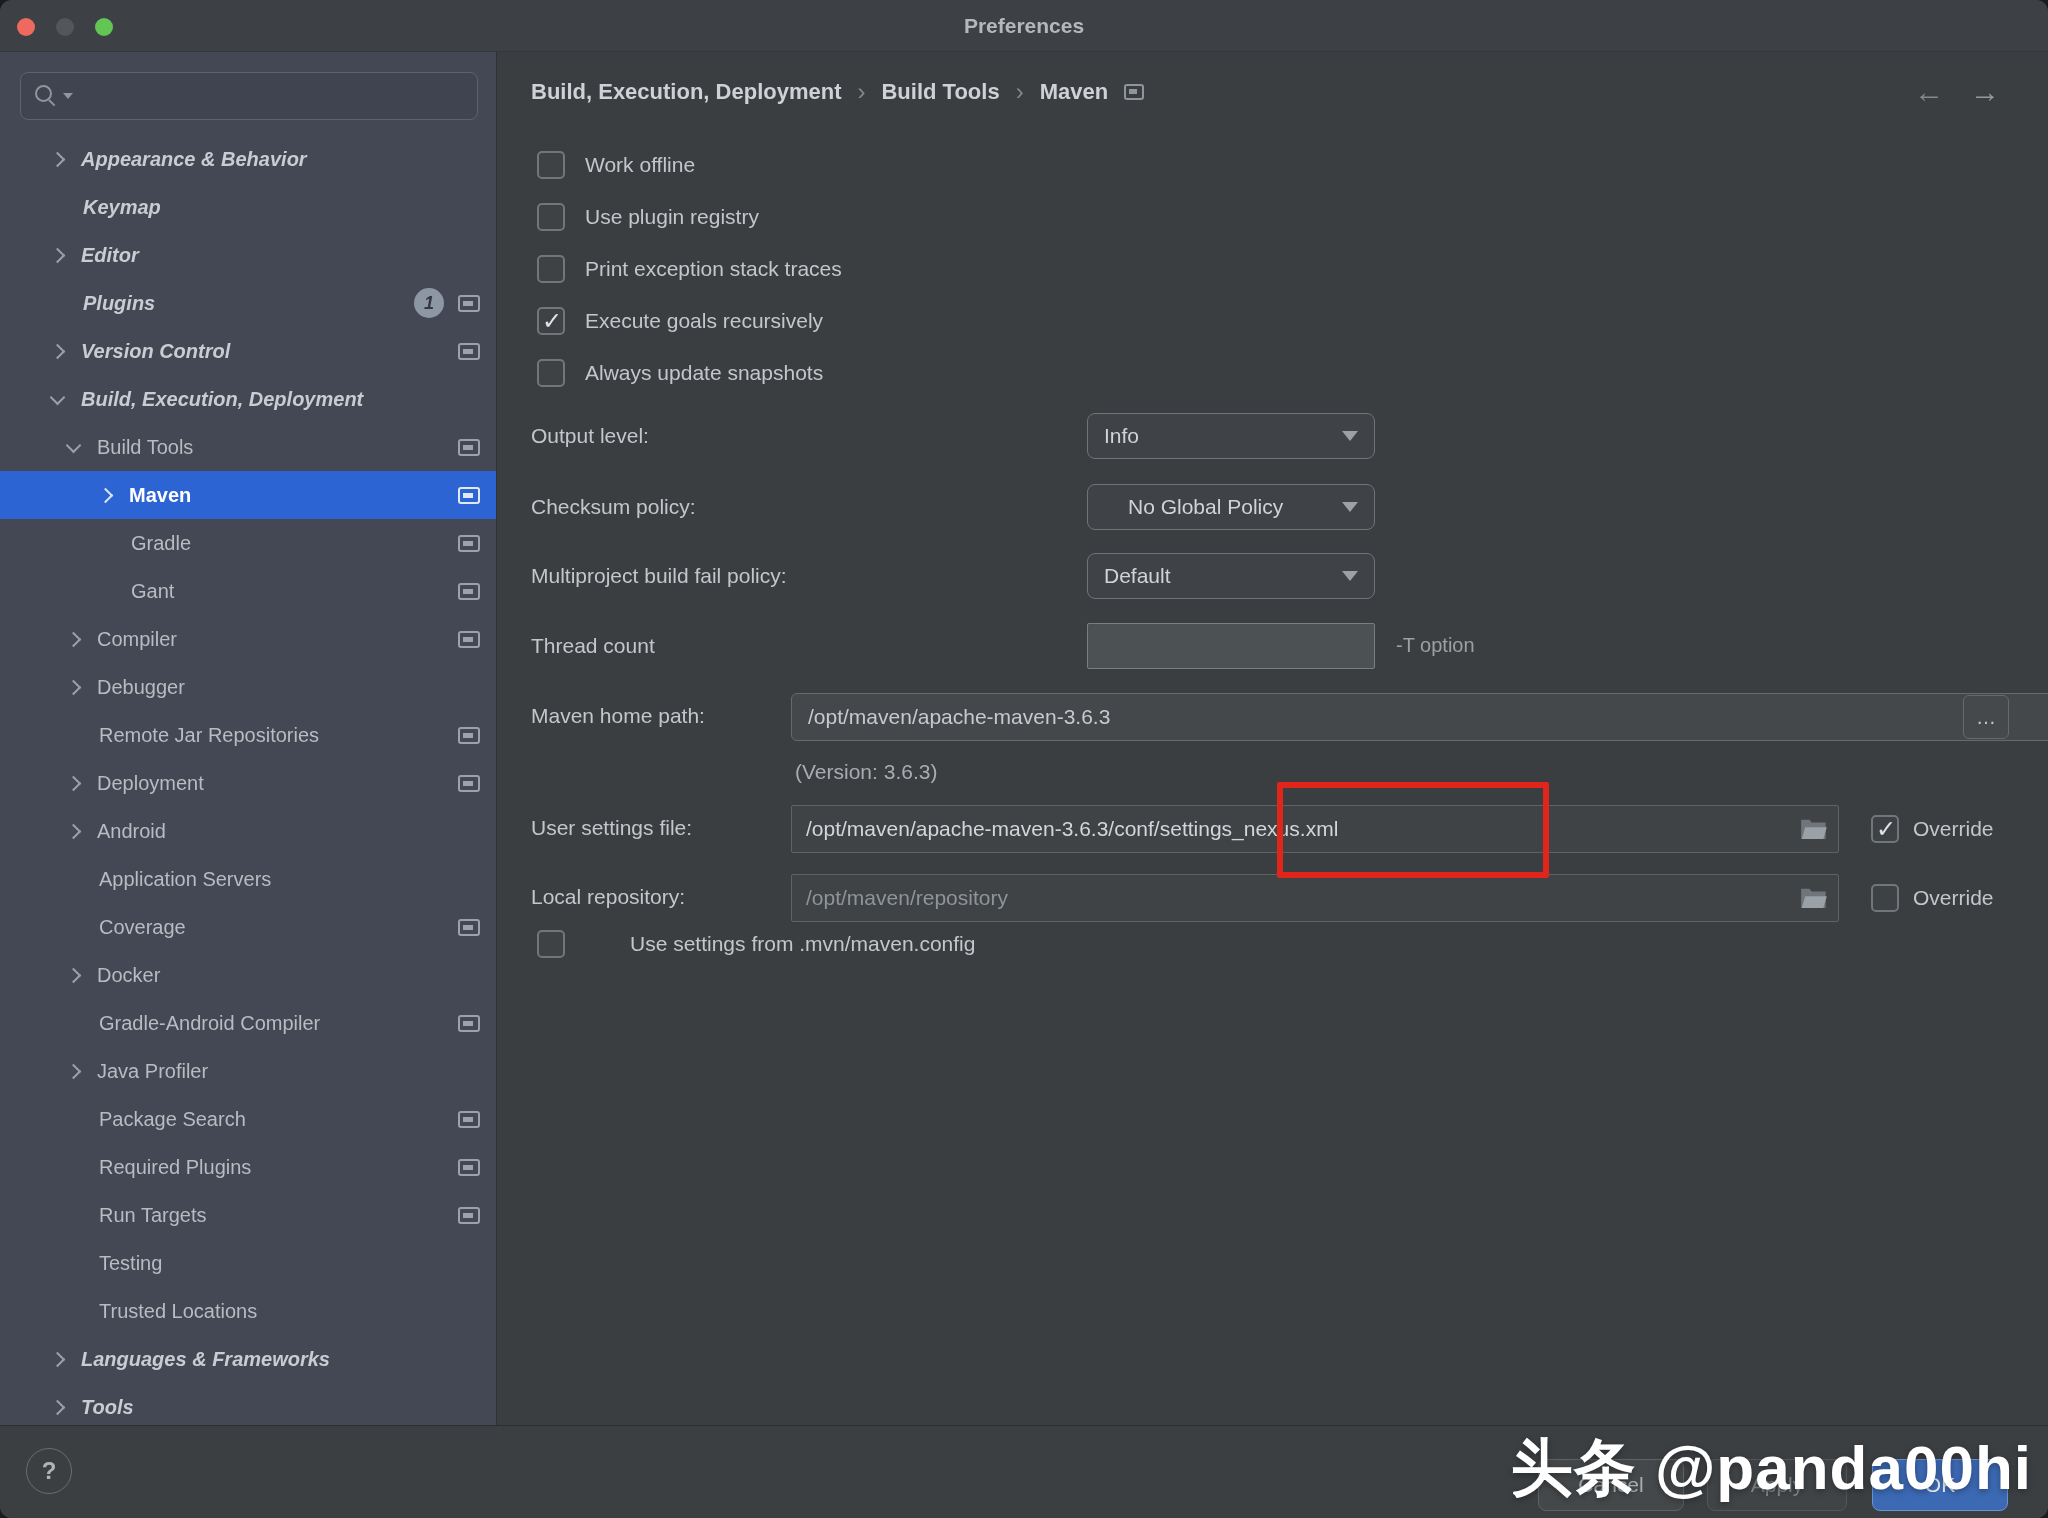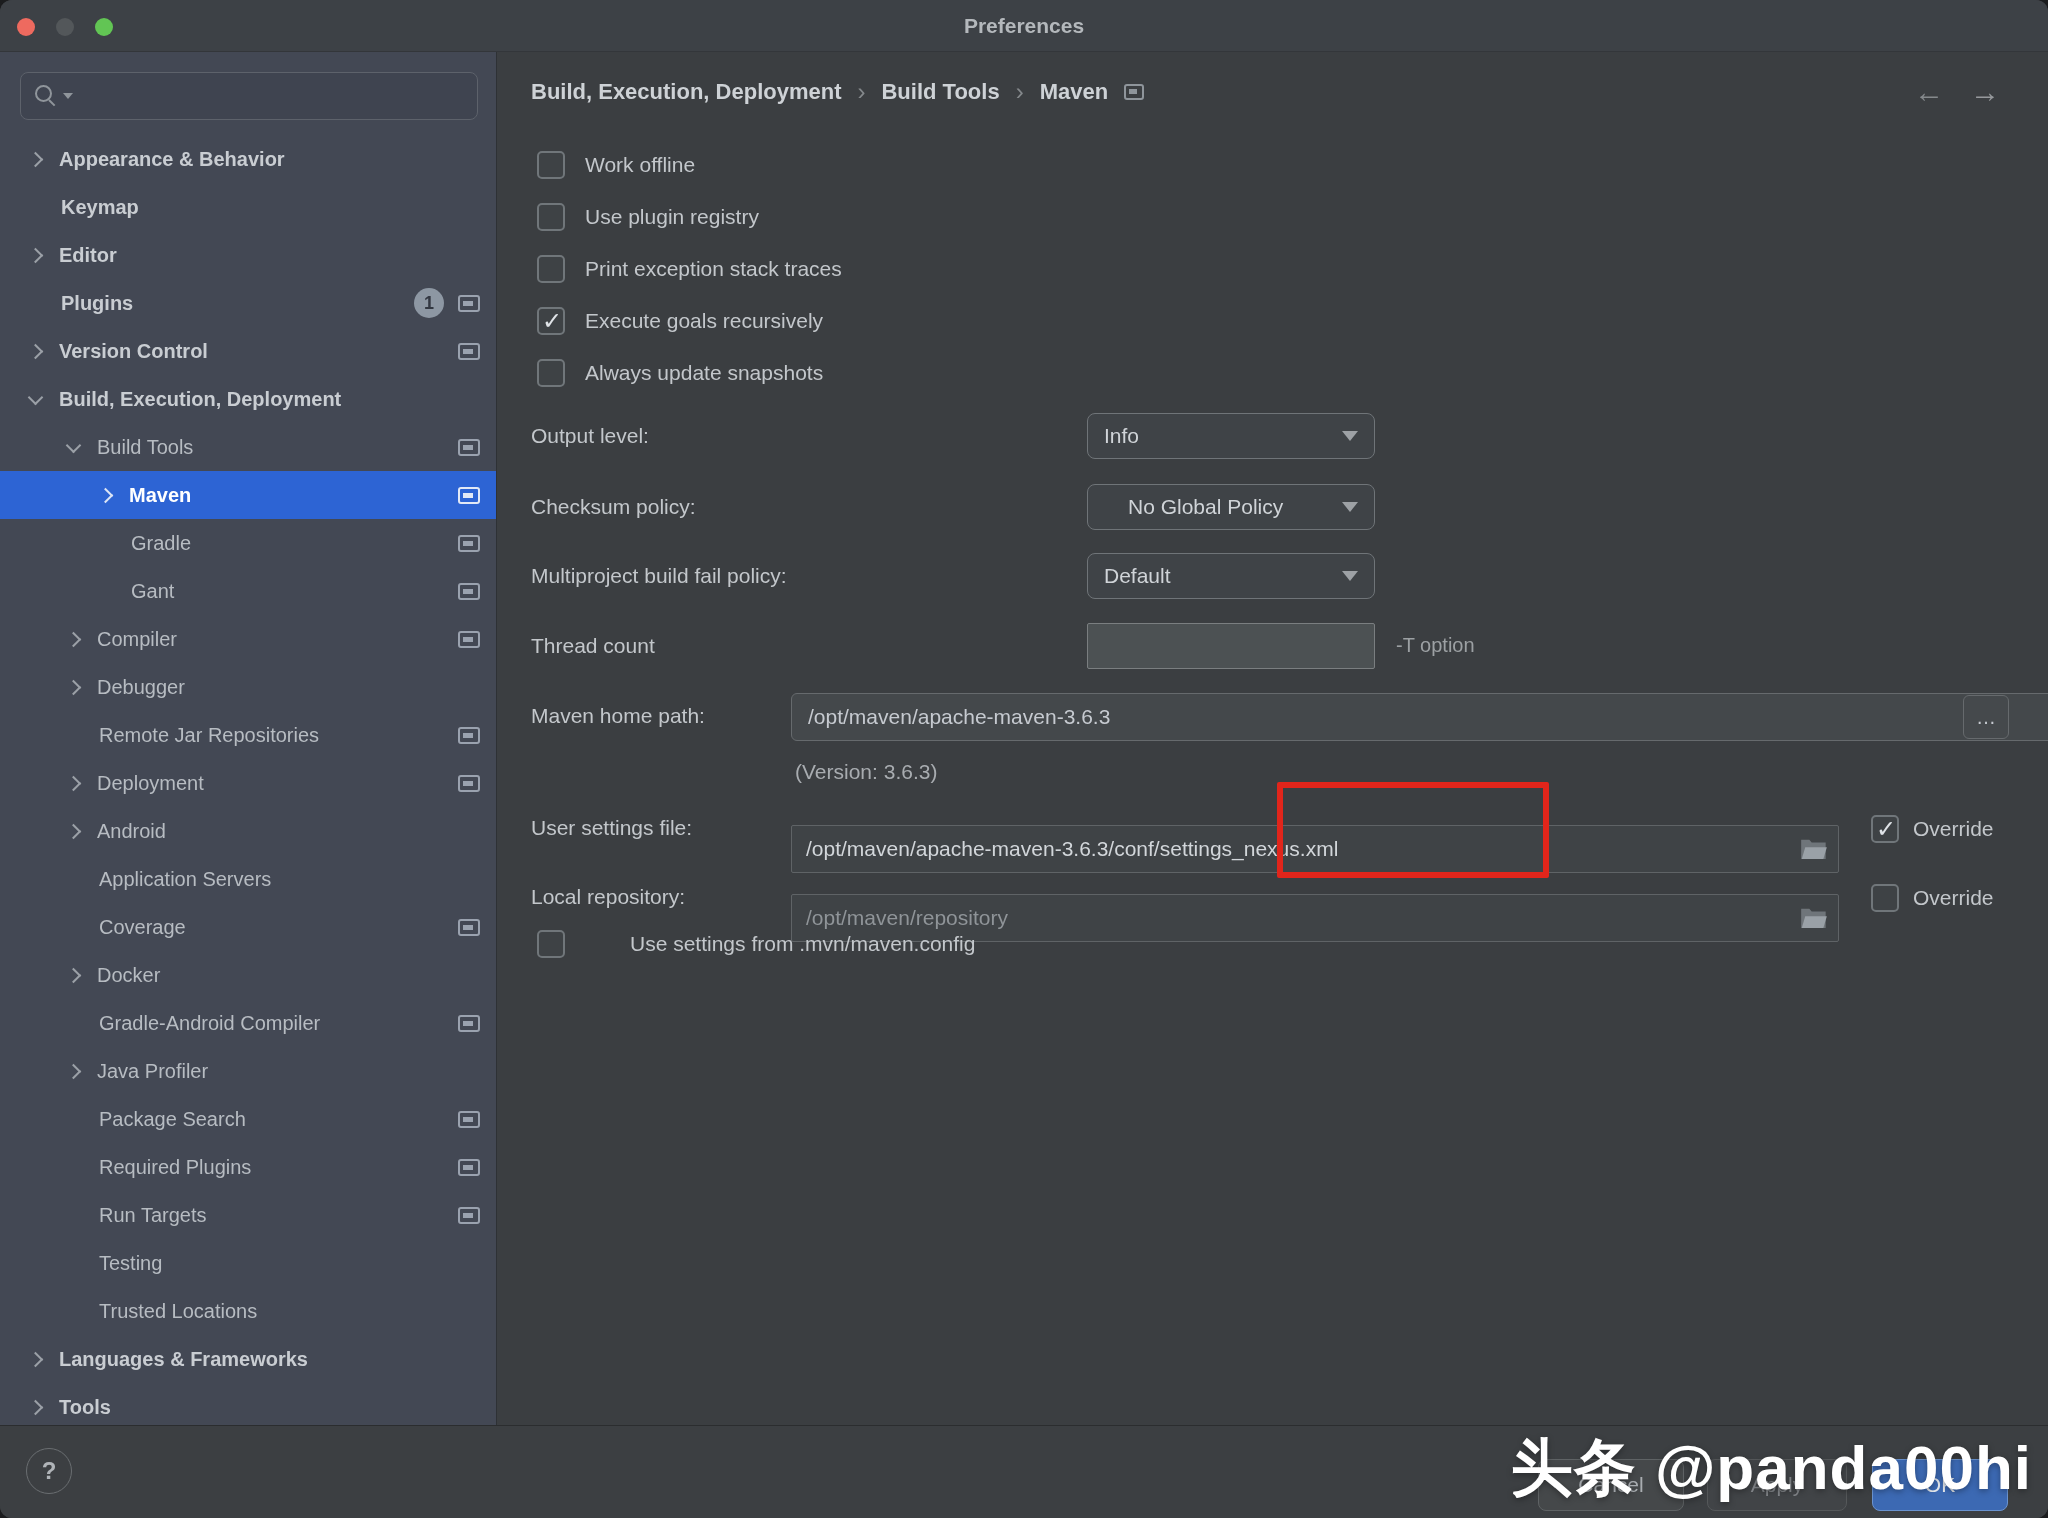--- a/index.html
+++ b/index.html
@@ -28,21 +28,21 @@
 
   .tree{position:absolute;left:0;top:83px;width:100%;}
   .tree-row{position:relative;height:48px;display:flex;align-items:center;color:#b7bcc2;font-size:20px;cursor:default;}
   .tree-row.bold{font-weight:bold;color:#c9cdd2;}
   .tree-row.selected{background:#2d64d4;color:#ffffff;}
   .tree-row .chev{width:11px;height:11px;border-right:2.5px solid #9ba0a7;border-bottom:2.5px solid #9ba0a7;flex:0 0 auto;}
   .tree-row.selected .chev{border-color:#dbe4f5;}
   .chev.right{transform:rotate(-45deg);margin-right:18px;}
   .chev.down{transform:rotate(45deg);margin-right:18px;margin-top:-4px;}
   .chev-space{width:31px;flex:0 0 auto;}
-  .lvl0{padding-left:30px;}
+  .lvl0{padding-left:52px;font-style:italic;}
   .lvl1{padding-left:68px;}
   .lvl2{padding-left:100px;}
   .tree-label{white-space:nowrap;}
   .tree-spacer{flex:1;}
   .badge{width:30px;height:30px;border-radius:50%;background:#8d97a3;color:#333842;font-size:18px;font-weight:bold;
          display:flex;align-items:center;justify-content:center;margin-right:14px;flex:0 0 auto;}
   .mon-icon{position:relative;width:22px;height:17px;border:2px solid #9aa2af;border-radius:3px;margin-right:16px;flex:0 0 auto;}
   .mon-icon::after{content:"";position:absolute;left:3px;top:4px;width:10px;height:5px;background:#9aa2af;}
   .tree-row.selected .mon-icon{border-color:#e2e9f6;}
   .tree-row.selected .mon-icon::after{background:#e2e9f6;}
@@ -75,21 +75,21 @@
 
   .combo{position:absolute;left:293px;top:641px;width:1390px;height:48px;background:#44484b;border:1px solid #666a6d;
          border-radius:6px;display:flex;align-items:center;}
   .combo-text{flex:1;padding:0 16px;color:#c6cad0;font-size:21px;white-space:nowrap;overflow:hidden;}
   .combo-arrow{width:46px;height:100%;border-left:1px solid #666a6d;display:flex;align-items:center;justify-content:center;}
   .browse-btn{position:absolute;left:1465px;top:643px;width:46px;height:44px;background:#45494c;border:1px solid #666a6d;
               border-radius:6px;color:#c6cad0;font-size:20px;display:flex;align-items:center;justify-content:center;}
   .version-note{position:absolute;left:297px;top:708px;color:#a8acb0;font-size:21px;}
 
   .path-field{position:absolute;left:293px;width:1048px;height:48px;background:#3f4346;border:1px solid #5f6366;
-              border-radius:2px;display:flex;align-items:center;margin-top:20px;}
+              border-radius:2px;display:flex;align-items:center;}
   .path-input{flex:1;background:transparent;border:none;outline:none;font-size:21px;padding:0 14px;font-family:inherit;}
   .path-input.bright{color:#d2d6da;}
   .path-input.dim{color:#8f9498;}
   .folder-icon{flex:0 0 auto;margin-right:10px;width:28px;height:24px;}
   .ov-cb{position:absolute;left:1373px;}
   .ov-label{position:absolute;left:1415px;color:#c3c7cb;font-size:21px;}
 
   .red-box{position:absolute;left:1277px;top:782px;width:272px;height:96px;border:6px solid #e1251b;border-radius:2px;z-index:30;}
 
   

